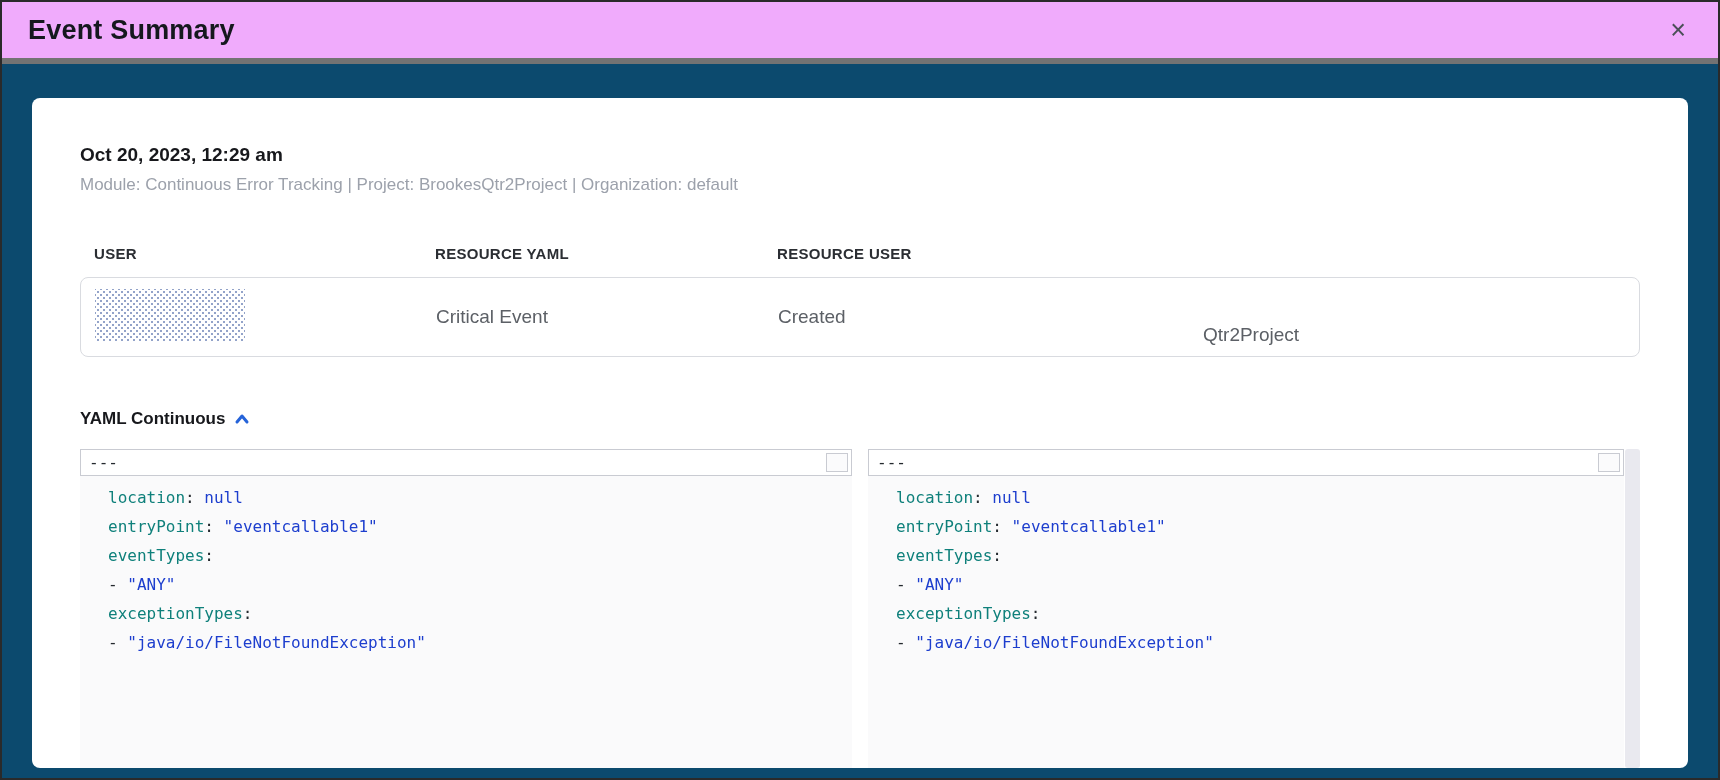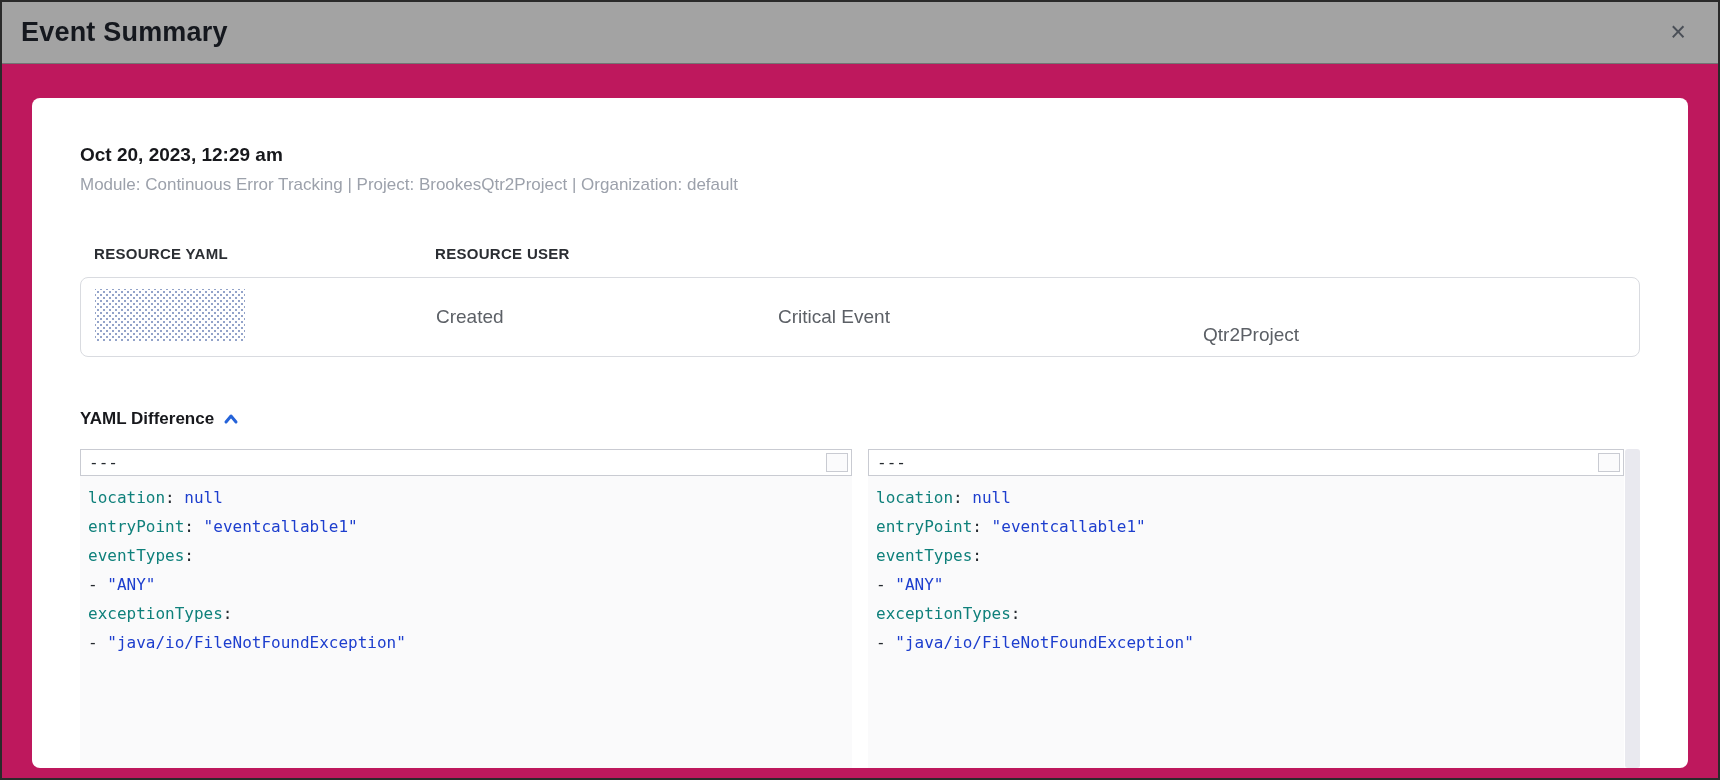--- a/index.html
+++ b/index.html
@@ -16,35 +16,35 @@
   }
   .frame{
     width:1720px;height:780px;
     border:2px solid #2a2a2a;
     background:#ffffff;
     display:flex;flex-direction:column;
     overflow:hidden;
   }
   .modal-header{
     height:62px;flex:0 0 62px;
-    background:#a3a3a3;
+    background:#f0abfc;
     display:flex;align-items:center;justify-content:space-between;
-    padding:0 28px 0 19px;
-    border-bottom:1px solid #737373;
+    padding:0 28px 0 26px;
+    border-bottom:6px solid #737373;
   }
   .modal-header h1{
     font-size:27px;font-weight:700;color:#15181e;letter-spacing:.2px;
   }
   .close-btn{
     background:none;border:none;cursor:pointer;
     font-size:27px;line-height:1;color:#4a4f57;font-weight:400;
     padding:4px;
   }
   .modal-body{
-    flex:1;background:#be185d;
+    flex:1;background:#0c4a6e;
     padding:34px 30px 10px;
     overflow:hidden;
   }
   .card{
     background:#ffffff;border-radius:8px;
     height:100%;width:100%;
     padding:46px 48px 0;
     display:flex;flex-direction:column;
     overflow:hidden;
   }
@@ -102,21 +102,21 @@
     background:#ffffff;
     border:1px solid #c9cbd2;
     display:flex;align-items:center;justify-content:space-between;
     padding:0 3px 0 8px;
     white-space:pre;
   }
   .thumb{
     width:22px;height:19px;flex:0 0 22px;
     background:#fbfbfc;border:1px solid #c9cbd2;
   }
-  .code-body{padding:7px 0 0 8px;}
+  .code-body{padding:7px 0 0 8px;margin-left:20px;}
   .code-line{height:29px;line-height:29px;white-space:pre;}
   .tok-plain,.tok-punct{color:#24292e;}
   .tok-key{color:var(--key);}
   .tok-string{color:var(--string);}
   .tok-keyword{color:var(--keyword);}
   .vscrollbar{
     flex:0 0 15px;width:15px;margin-left:1px;
     background:#e9e9ef;border-radius:3px;
   }
 </style>
@@ -130,35 +130,36 @@
     <button class="close-btn">×</button>
   </header>
 
   <div class="modal-body">
     <div class="card">
 
       <div class="timestamp">Oct 20, 2023, 12:29 am</div>
       <div class="meta">Module: Continuous Error Tracking | Project: BrookesQtr2Project | Organization: default</div>
 
       <div class="table-headers">
+        <span>USER</span>
         <span>RESOURCE YAML</span>
         <span>RESOURCE USER</span>
       </div>
 
       <div class="table-row">
         <div class="cell">
           <span class="redacted"></span>
         </div>
+        <div class="cell">Critical Event</div>
         <div class="cell">Created</div>
-        <div class="cell">Critical Event</div>
         <div class="cell last">Qtr2Project</div>
       </div>
 
       <div class="yaml-header">
-        <span class="label">YAML Difference</span>
+        <span class="label">YAML Continuous</span>
         <span class="chevron">
           <svg width="16" height="14" viewBox="0 0 16 14">
             <polyline points="3,10 8,4 13,10" fill="none" stroke="var(--accent)" stroke-width="3" stroke-linecap="round" stroke-linejoin="round"></polyline>
           </svg>
         </span>
       </div>
 
       <div class="diff">
 
         <div class="panel">

